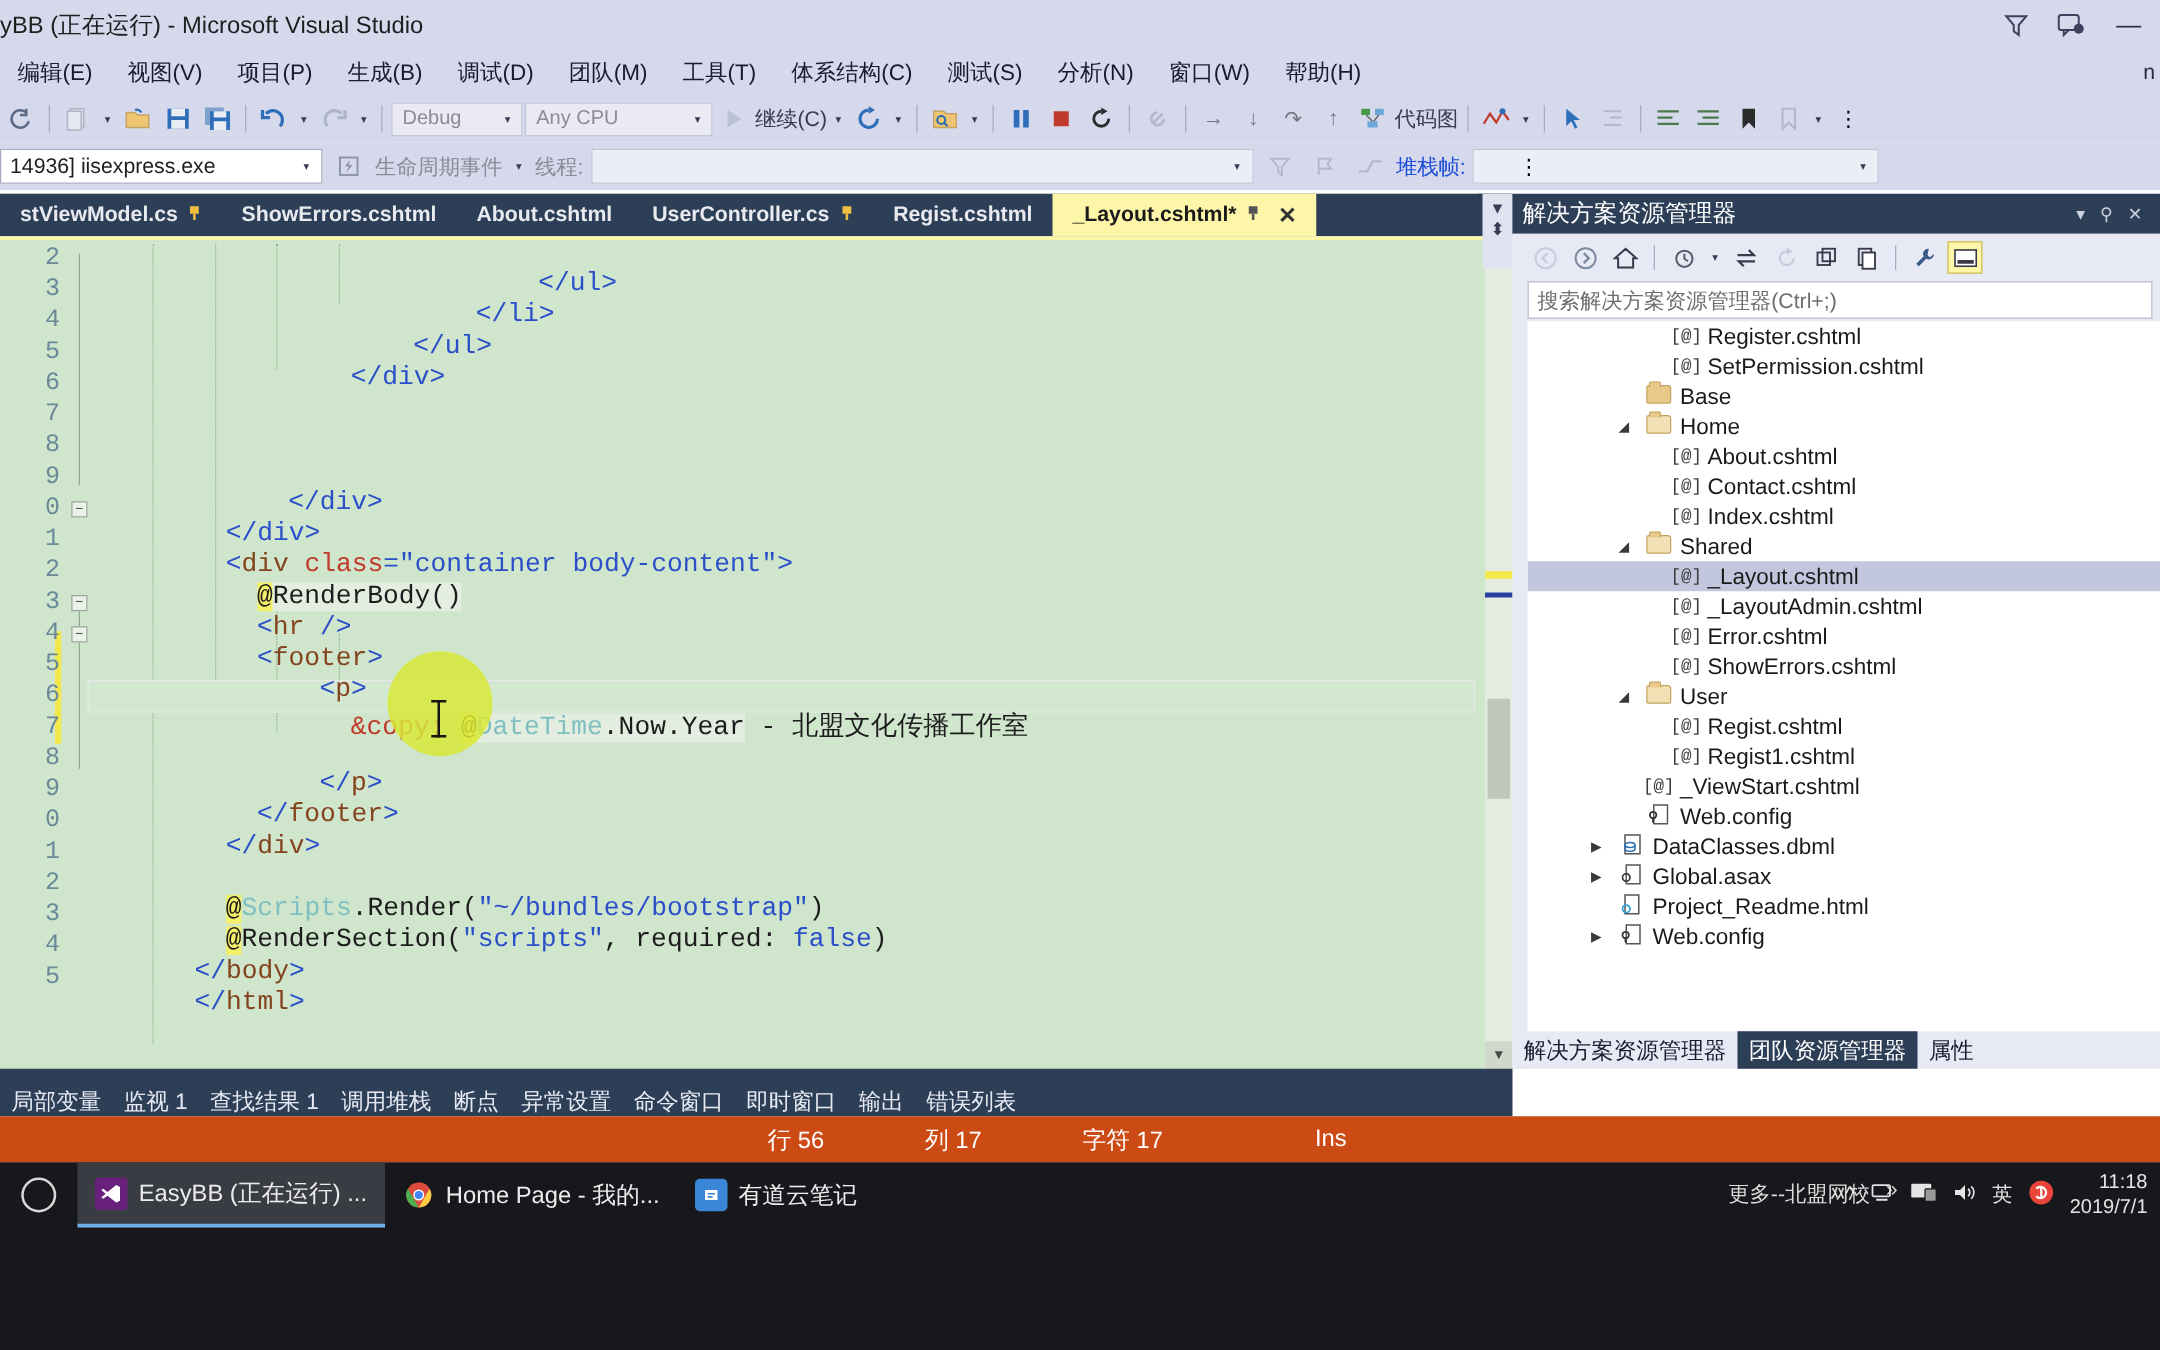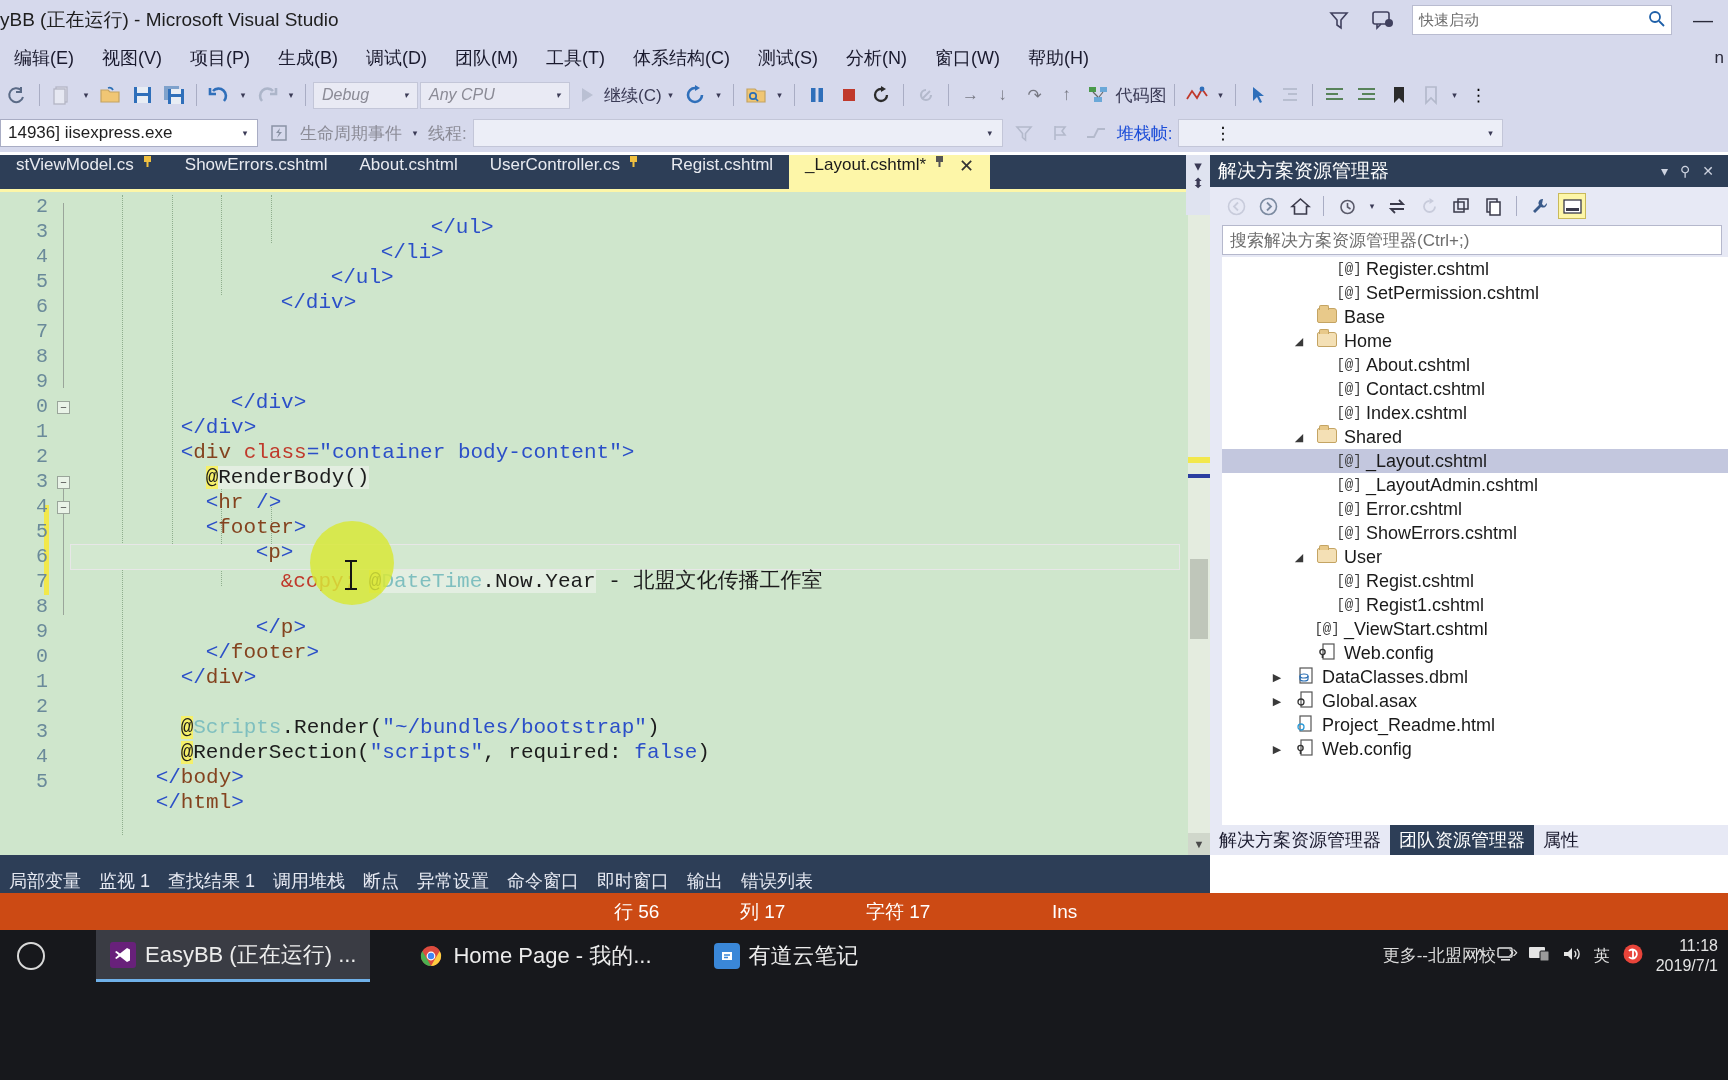--- a/index.html
+++ b/index.html
@@ -43,21 +43,21 @@
     position:absolute; left:0; top:76px; width:1728px; height:38px;
     background:#d6d9ec; display:flex; align-items:center; gap:2px; padding-left:2px;
   }
   .tool{ width:30px;height:30px;display:flex;align-items:center;justify-content:center;font-size:17px;}
   .tool.dim{ opacity:.45; }
   .sep{ width:1px;height:22px;background:#a9adc4;margin:0 5px;}
   .caret{ font-size:9px; color:#3a3a55; width:14px;text-align:center;}
   .combo{
     height:27px; background:#e9eaf4; border:1px solid #c3c6d8;
     display:flex;align-items:center;justify-content:space-between;
-    padding:0 4px 0 8px; font-size:16px; color:#8b8b96;font-style:italic;
+    padding:0 4px 0 8px; font-size:16px; color:#8b8b96;
   }
   #cfg-combo{width:105px;} #plat-combo{width:150px;}
   .tbtxt{font-size:17px;color:#3a3a55;white-space:nowrap;}
   
   #procbar{
     position:absolute; left:0; top:114px; width:1728px; height:38px;
     background:#d6d9ec; display:flex; align-items:center; gap:6px;
   }
   #proc-combo{
     width:258px;height:28px;background:#fff;border:1px solid #a9adc4;
@@ -71,22 +71,22 @@
   
   #editor-wrap{
     position:absolute; left:0; top:155px; width:1210px; height:700px;
     background:#cfe6cc;
   }
   #tabstrip{
     position:absolute; left:0; top:0; width:1210px; height:34px;
     background:#2d3e57; display:flex; align-items:stretch;
   }
   .tab{
-    display:flex;align-items:flex-start;gap:8px;padding:0 16px;
-    color:#e8eaf0;font-size:17px;white-space:nowrap;
+    display:flex;align-items:center;gap:8px;padding:0 16px;
+    color:#e8eaf0;font-size:17px;white-space:nowrap;font-weight:bold;
   }
   .tab .pin{ font-size:12px; color:#f0c040; }
   .tab.active{ background:#fdf6a8; color:#1a1a1a; position:relative; }
   .tab.active .x{ font-size:18px;color:#333; margin-left:6px;}
   #tab-overflow{
     position:absolute;right:0;top:0;width:28px;height:34px;background:#2d3e57;
     color:#cdd3e0;display:flex;align-items:center;justify-content:center;font-size:16px;
   }
   #code-area{
     position:absolute; left:0; top:34px; width:1210px; height:666px;
@@ -209,21 +209,21 @@
   
   #taskbar{
     position:absolute; left:0; top:930px; width:1728px; height:150px;
     background:#17181c;
   }
   #tb-row{ position:absolute;left:0;top:0;width:1728px;height:52px;background:#17181c;display:flex;align-items:center;}
   #startbtn{width:62px;height:52px;display:flex;align-items:center;justify-content:center;}
   #start-circle{width:28px;height:28px;border:2px solid #d8d8d8;border-radius:50%;}
   .tbitem{
     height:52px;display:flex;align-items:center;gap:9px;padding:0 14px;
-    color:#ececec;font-size:22px;white-space:nowrap;margin-left:34px;
+    color:#ececec;font-size:19px;white-space:nowrap;
   }
   .tbitem.active{ background:#3a3c44; border-bottom:3px solid #6fb0e8;}
   .tbicon{width:26px;height:26px;display:flex;align-items:center;justify-content:center;border-radius:3px;font-size:15px;color:#fff;}
   #tray{position:absolute;right:0;top:0;height:52px;display:flex;align-items:center;gap:12px;padding-right:10px;color:#e4e4e4;font-size:16px;}
   #clock{display:flex;flex-direction:column;align-items:flex-end;line-height:1.25;font-size:16px;}
   #promo{position:absolute;right:232px;top:14px;color:#dcdcdc;font-size:17px;white-space:nowrap;}
   #promo-chev{position:absolute;right:210px;top:12px;color:#dcdcdc;font-size:17px;}
 </style>
 </head>
 <body>
@@ -235,29 +235,20 @@
       <svg width="22" height="22" viewBox="0 0 22 22">
           <path d="M3 4 L19 4 L13 11 L13 19 L9 16 L9 11 Z" fill="none" stroke="#40405e" stroke-width="1.6"></path>
         </svg>
     </div>
     <div class="tb-ico">
       <svg width="24" height="22" viewBox="0 0 24 22">
           <rect x="2" y="3" width="16" height="12" rx="2" fill="none" stroke="#40405e" stroke-width="1.6"></rect>
           <path d="M6 15 L6 19 L10 15" fill="none" stroke="#40405e" stroke-width="1.6"></path>
           <circle cx="18" cy="14" r="4" fill="#40405e"></circle>
         </svg>
-    </div>
-    <div id="quick-launch">
-      <span class="ql-txt">快速启动</span>
-      <span>
-        <svg width="17" height="17" viewBox="0 0 17 17">
-            <circle cx="7" cy="7" r="5" fill="none" stroke="#1d5fa8" stroke-width="1.8"></circle>
-            <line x1="11" y1="11" x2="16" y2="16" stroke="#1d5fa8" stroke-width="1.8"></line>
-          </svg>
-      </span>
     </div>
     <div class="winbtn">—</div>
   </div>
 </div>
 
 <div id="menubar">
   <div class="menu-item">编辑(E)</div>
   <div class="menu-item">视图(V)</div>
   <div class="menu-item">项目(P)</div>
   <div class="menu-item">生成(B)</div>

